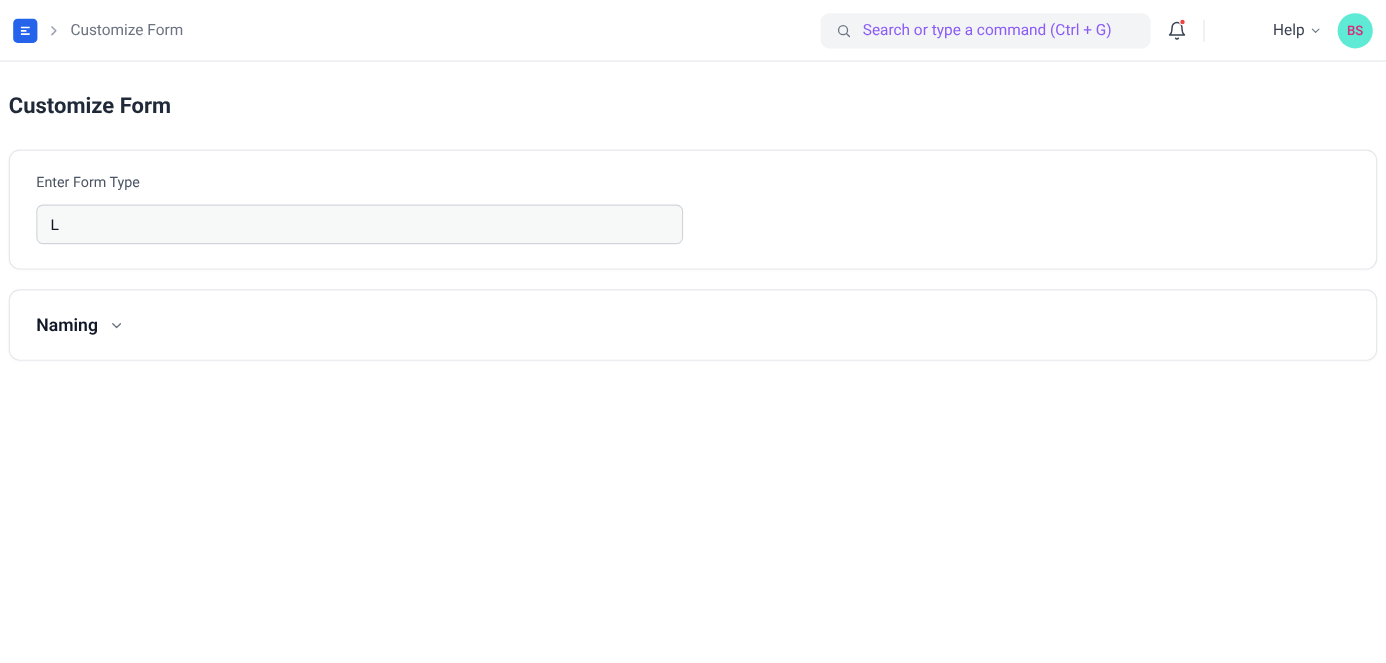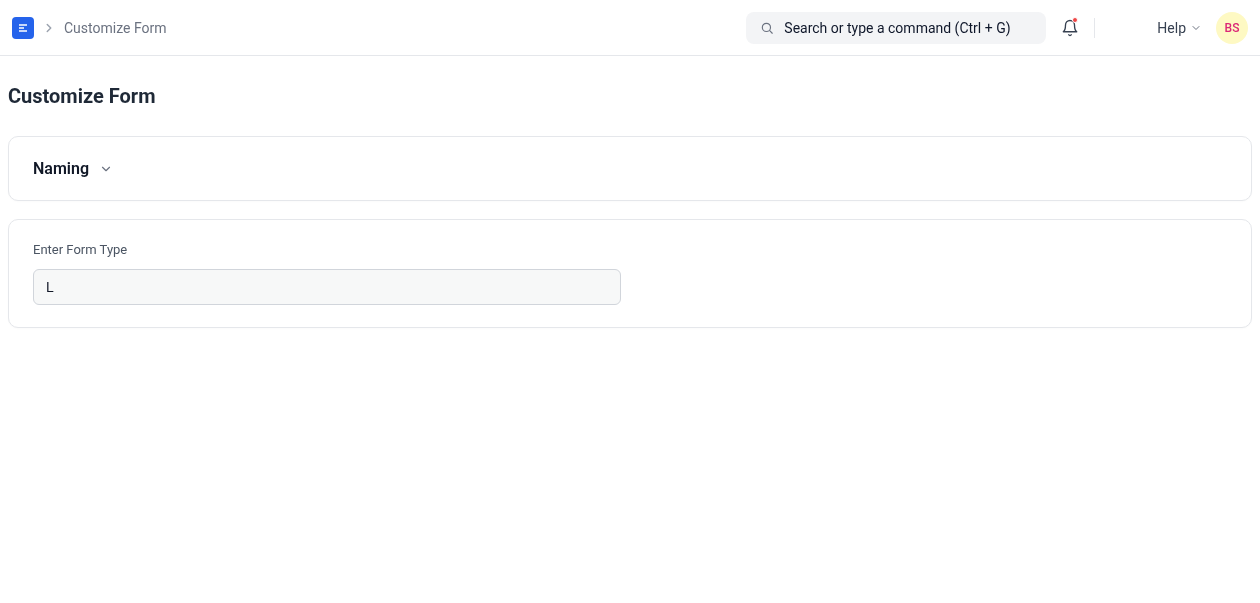--- a/index.html
+++ b/index.html
@@ -84,21 +84,21 @@
       cursor: text;
     }
 
     .search-icon {
       color: #6b7280;
       display: flex;
       align-items: center;
     }
 
     .search-placeholder {
-      color: #0f172a;
+      color: #8b5cf6;
       font-size: 14px;
     }
 
     .notif-icon {
       color: #374151;
       display: flex;
       align-items: center;
       justify-content: center;
       cursor: pointer;
       position: relative;
@@ -130,21 +130,21 @@
       font-size: 14px;
       color: #374151;
       cursor: pointer;
       margin-left: 48px;
     }
 
     .avatar {
       width: 32px;
       height: 32px;
       border-radius: 50%;
-      background: #fef9c3;
+      background: #5eead4;
       color: #db2777;
       display: flex;
       align-items: center;
       justify-content: center;
       font-size: 12px;
       font-weight: 500;
       cursor: pointer;
     }
 
     
@@ -269,28 +269,28 @@
 
     <div class="avatar">
       <span>BS</span>
     </div>
   </div>
 </div>
 
 <div class="main">
   <h1 class="page-title">Customize Form</h1>
 
+  <div class="card">
+    <div class="field-label">Enter Form Type</div>
+    <input type="text" class="text-input" value="L" style="">
+  </div>
+
   <div class="card section">
     <div class="section-header">
       <span class="section-title">Naming</span>
       <span class="chevron">
         <svg width="14" height="14" viewBox="0 0 24 24" fill="none" stroke="currentColor" stroke-width="2" stroke-linecap="round" stroke-linejoin="round">
           <polyline points="6 9 12 15 18 9"></polyline>
         </svg>
       </span>
     </div>
   </div>
-
-  <div class="card">
-    <div class="field-label">Enter Form Type</div>
-    <input type="text" class="text-input" value="L" style="">
-  </div>
 </div>
 
 </body></html>

